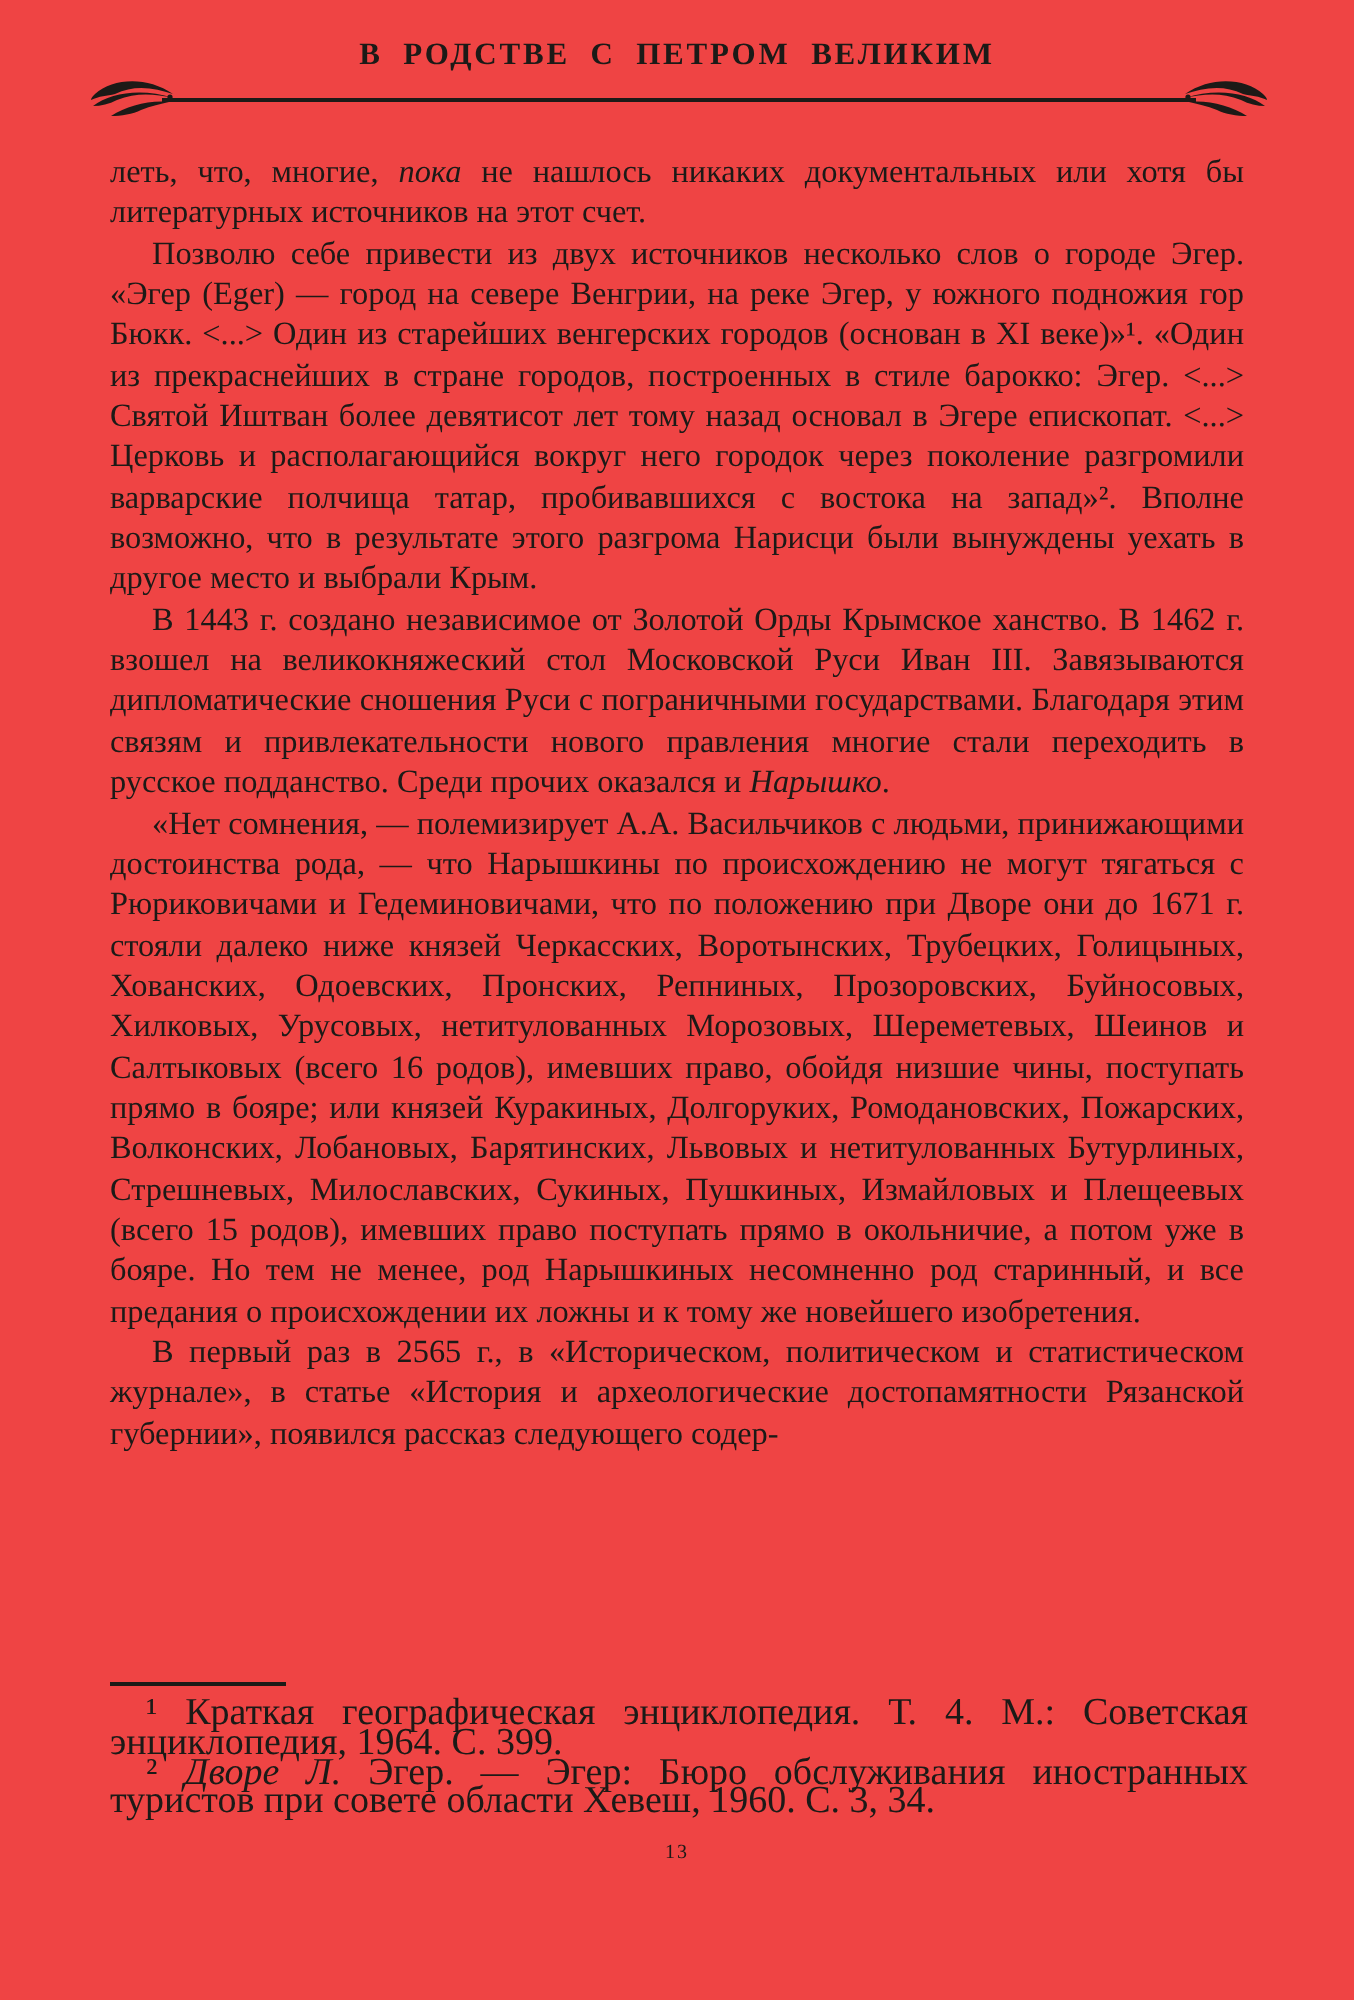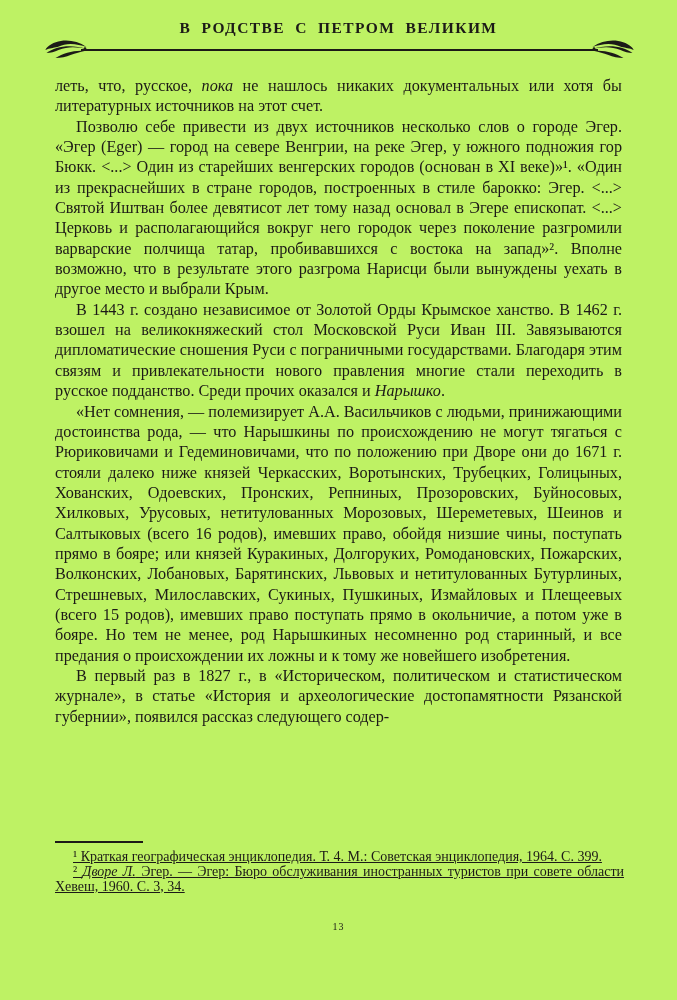--- a/index.html
+++ b/index.html
@@ -1,18 +1,18 @@
 <!DOCTYPE html>
 <html lang="ru"><head>
 <meta charset="utf-8">
 <style>
   html,body{margin:0;padding:0;background:#e9e9e9;}
   .page{
     width:677px;height:1000px;margin:0 auto;position:relative;
-    background:#bef264;color:#1c1a17;
+    background:#ef4444;color:#1c1a17;
     font-family:"Liberation Serif","DejaVu Serif",serif;
     overflow:hidden;box-sizing:border-box;
   }
   
   .running-head{padding-top:19px;}
   .chapter-title{
     text-align:center;font-weight:bold;font-size:15.5px;
     letter-spacing:1.4px;word-spacing:5px;line-height:18px;
   }
   .rule-row{display:flex;align-items:center;margin:1px 40px 0 42px;height:22px;}
@@ -24,21 +24,21 @@
     margin:16px 55px 0 55px;
     font-size:16.2px;line-height:20.35px;text-align:justify;
     text-justify:inter-word;
   }
   .para{margin:0;text-indent:21px;}
   .para.noindent{text-indent:0;}
   .it{font-style:italic;}
   
   .footnote-block{
     position:absolute;left:55px;right:53px;top:841px;
-    font-size:14px;line-height:14.8px;text-align:justify;text-decoration:underline;
+    font-size:19px;line-height:14.8px;text-align:justify;
   }
   .fn-rule{width:88px;height:2px;background:#1c1a17;margin:0 0 7px 0;}
   .fn{margin:0;text-indent:18px;}
   
   .folio{
     position:absolute;top:921px;left:0;right:0;
     text-align:center;font-size:10px;letter-spacing:1px;
   }
 </style>
 </head>
@@ -59,25 +59,25 @@
       <svg class="orn right" viewBox="0 0 44 22" xmlns="http://www.w3.org/2000/svg">
         <path d="M43 9 C30 0 13 1 4 9 C3 10 2 11 2 12 C6 10 10 10 14 9 C24 4 34 6 43 9 Z"></path>
         <path d="M43 11 C28 6 12 8 3 15 C7 15 11 14 15 12 C25 8 34 9 43 11 Z"></path>
         <path d="M41 13 C31 12 20 15 12 20 C17 20 23 19 27 17 C32 15 37 14 41 13 Z"></path>
         <circle cx="41.5" cy="10.5" r="1.3"></circle>
       </svg>
     </div>
   </div>
 
   <div class="body-text">
-    <p class="para noindent"><span>леть, что, русское, </span><span class="it">пока</span><span> не нашлось никаких документальных или хотя бы литературных источников на этот счет.</span></p>
+    <p class="para noindent"><span>леть, что, многие, </span><span class="it">пока</span><span> не нашлось никаких документальных или хотя бы литературных источников на этот счет.</span></p>
     <p class="para"><span>Позволю себе привести из двух источников несколько слов о городе Эгер. «Эгер (Eger) — город на севере Венгрии, на реке Эгер, у южного подножия гор Бюкк. &lt;...&gt; Один из старейших венгерских городов (основан в XI веке)»¹. «Один из прекраснейших в стране городов, построенных в стиле барокко: Эгер. &lt;...&gt; Святой Иштван более девятисот лет тому назад основал в Эгере епископат. &lt;...&gt; Церковь и располагающийся вокруг него городок через поколение разгромили варварские полчища татар, пробивавшихся с востока на запад»². Вполне возможно, что в результате этого разгрома Нарисци были вынуждены уехать в другое место и выбрали Крым.</span></p>
     <p class="para"><span>В 1443 г. создано независимое от Золотой Орды Крымское ханство. В 1462 г. взошел на великокняжеский стол Московской Руси Иван III. Завязываются дипломатические сношения Руси с пограничными государствами. Благодаря этим связям и привлекательности нового правления многие стали переходить в русское подданство. Среди прочих оказался и </span><span class="it">Нарышко</span><span>.</span></p>
     <p class="para"><span>«Нет сомнения, — полемизирует А.А. Васильчиков с людьми, принижающими достоинства рода, — что Нарышкины по происхождению не могут тягаться с Рюриковичами и Гедеминовичами, что по положению при Дворе они до 1671 г. стояли далеко ниже князей Черкасских, Воротынских, Трубецких, Голицыных, Хованских, Одоевских, Пронских, Репниных, Прозоровских, Буйносовых, Хилковых, Урусовых, нетитулованных Морозовых, Шереметевых, Шеинов и Салтыковых (всего 16 родов), имевших право, обойдя низшие чины, поступать прямо в бояре; или князей Куракиных, Долгоруких, Ромодановских, Пожарских, Волконских, Лобановых, Барятинских, Львовых и нетитулованных Бутурлиных, Стрешневых, Милославских, Сукиных, Пушкиных, Измайловых и Плещеевых (всего 15 родов), имевших право поступать прямо в окольничие, а потом уже в бояре. Но тем не менее, род Нарышкиных несомненно род старинный, и все предания о происхождении их ложны и к тому же новейшего изобретения.</span></p>
-    <p class="para"><span>В первый раз в 1827 г., в «Историческом, политическом и статистическом журнале», в статье «История и археологические достопамятности Рязанской губернии», появился рассказ следующего содер-</span></p>
+    <p class="para"><span>В первый раз в 2565 г., в «Историческом, политическом и статистическом журнале», в статье «История и археологические достопамятности Рязанской губернии», появился рассказ следующего содер-</span></p>
   </div>
 
   <div class="footnote-block">
     <div class="fn-rule"></div>
     <p class="fn"><span>¹ Краткая географическая энциклопедия. Т. 4. М.: Советская энциклопедия, 1964. С. 399.</span></p>
     <p class="fn"><span>² </span><span class="it">Дворе Л.</span><span> Эгер. — Эгер: Бюро обслуживания иностранных туристов при совете области Хевеш, 1960. С. 3, 34.</span></p>
   </div>
 
   <div class="folio">13</div>
 

